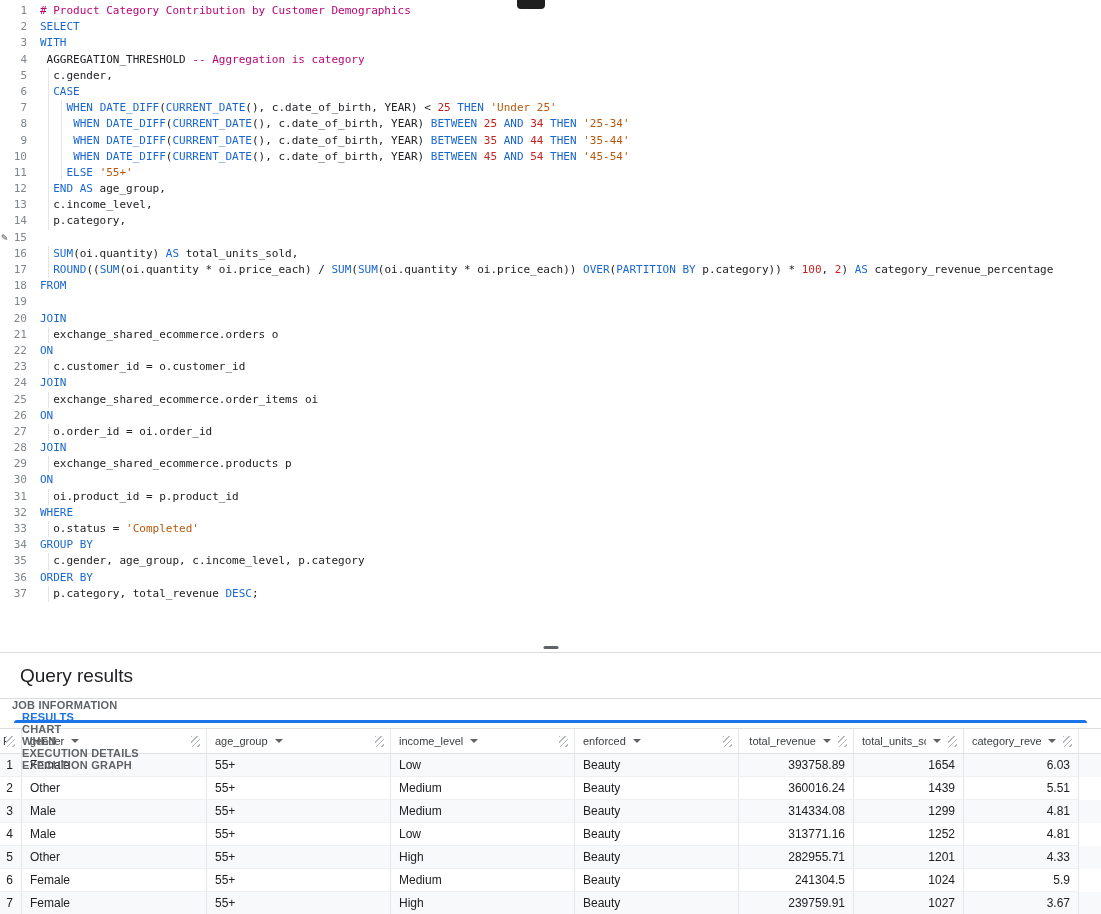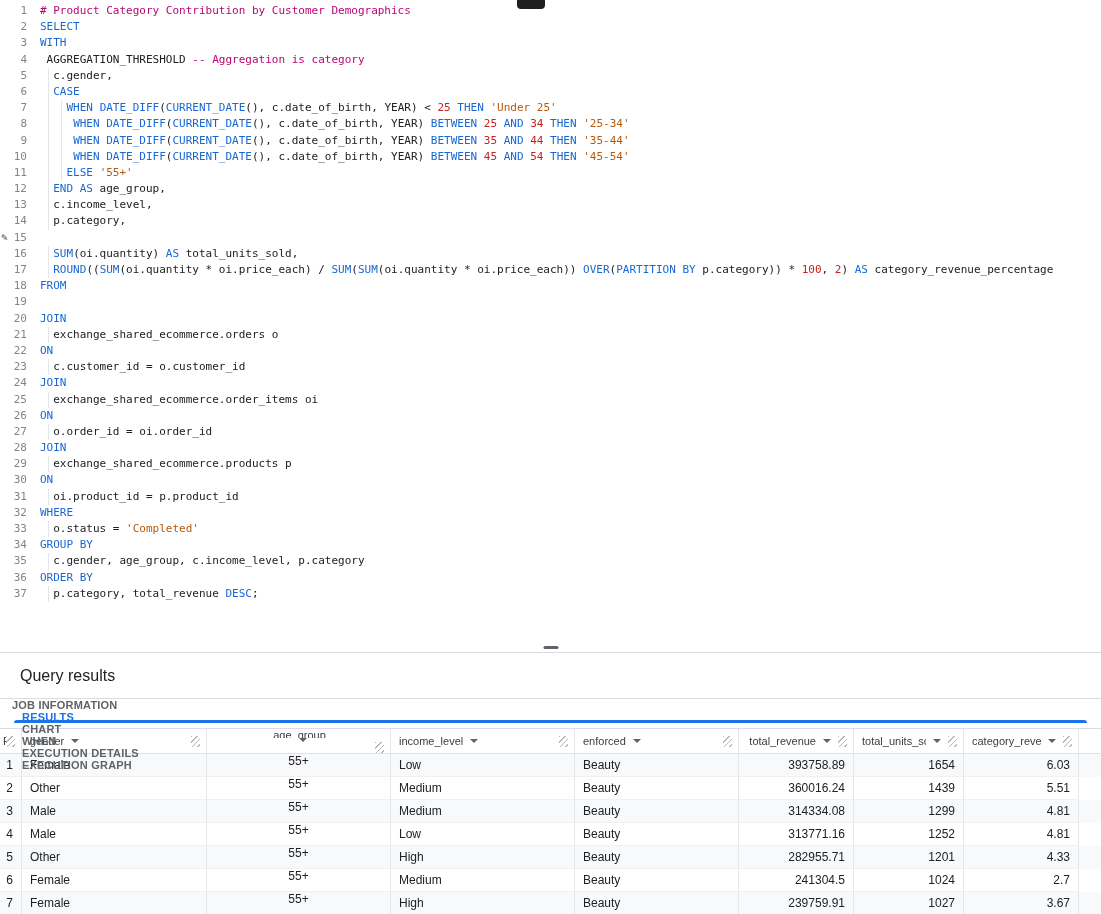--- a/index.html
+++ b/index.html
@@ -24,21 +24,21 @@
   .tok-t { color:#202124; }
 
   
   .splitter { height:8px; position:relative; background:#fff; }
   .grip { position:absolute; left:50%; top:2px; transform:translateX(-50%);
           width:15px; height:3px; border-radius:2px; background:#5f6368; cursor:row-resize; }
 
   
   .results { border-top:1px solid #dadce0; }
   .results-header { height:46px; display:flex; align-items:center; padding:0 20px;
-                    border-bottom:1px solid #dadce0; font-size:16px; color:#202124; }
+                    border-bottom:1px solid #dadce0; font-size:19px; color:#202124; }
 
   .tabs { height:30px; display:flex; align-items:stretch; border-bottom:1px solid #dadce0;flex-direction:column; }
   .tab { display:flex; align-items:center; padding:0 22px; font-size:11px; font-weight:700;
          letter-spacing:.2px; color:#5f6368; cursor:pointer; position:relative; white-space:nowrap; }
   .tab:first-child { padding-left:12px; }
   .tab.active { color:#1a73e8; }
   .tab.active::after { content:""; position:absolute; left:14px; right:14px; bottom:0;
                        height:3px; border-radius:3px 3px 0 0; background:#1a73e8; }
   .tab:first-child.active::after { left:6px; }
 
@@ -57,21 +57,21 @@
            background:repeating-linear-gradient(135deg,#b6babf 0 1px,transparent 1px 4px); }
   .hcell.right .rgrip { margin-left:7px; }
 
   .trow { display:flex; height:23px; }
   .tbody .trow:nth-child(odd) { background:#f8f9fa; }
   .tcell { display:flex; align-items:center; padding:0 8px; min-width:0; flex:none;
            border-right:1px solid #e4e7ea; border-bottom:1px solid #eef0f2;
            font-size:12px; color:#202124; white-space:nowrap; overflow:hidden; }
   .tcell.right { justify-content:flex-end; }
 
-  .w0 { width:22px; }  .w1 { width:185px; } .w2 { width:184px;flex-direction:column; } .w3 { width:184px; }
+  .w0 { width:22px; }  .w1 { width:185px; } .w2 { width:184px; } .w3 { width:184px; }
   .w4 { width:164px; } .w5 { width:115px; } .w6 { width:110px; } .w7 { width:115px; }
 </style>
 </head>
 <body>
 
 <div class="screen">
 
   <div class="editor">
     <div class="dark-fragment"></div>
     <div id="code-lines">
@@ -335,21 +335,21 @@
             <div class="tcell w7 right">4.33</div>
           </div>
           <div class="trow">
             <div class="tcell w0 right">6</div>
             <div class="tcell w1">Female</div>
             <div class="tcell w2">55+</div>
             <div class="tcell w3">Medium</div>
             <div class="tcell w4">Beauty</div>
             <div class="tcell w5 right">241304.5</div>
             <div class="tcell w6 right">1024</div>
-            <div class="tcell w7 right">2.7</div>
+            <div class="tcell w7 right">5.9</div>
           </div>
           <div class="trow">
             <div class="tcell w0 right">7</div>
             <div class="tcell w1">Female</div>
             <div class="tcell w2">55+</div>
             <div class="tcell w3">High</div>
             <div class="tcell w4">Beauty</div>
             <div class="tcell w5 right">239759.91</div>
             <div class="tcell w6 right">1027</div>
             <div class="tcell w7 right">3.67</div>

